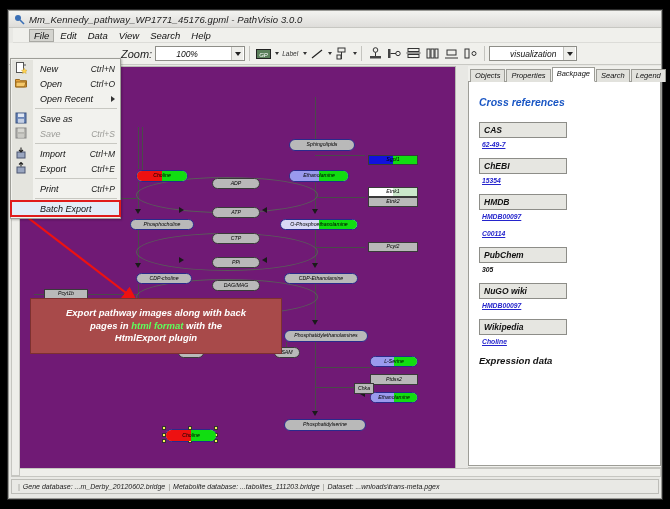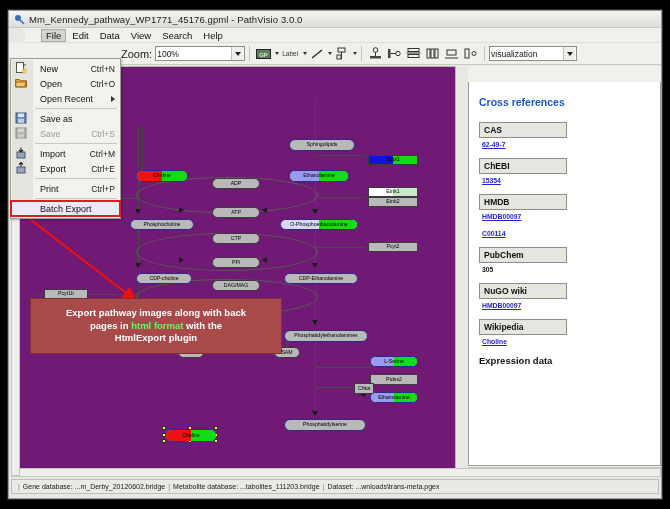--- a/index.html
+++ b/index.html
@@ -7,20 +7,21 @@
     margin: 0; padding: 0;
     width: 670px; height: 509px;
     background: #000;
     font-family: "Liberation Sans", sans-serif;
     overflow: hidden;
   }
   #root {
     position: relative;
     width: 670px; height: 509px;
     background: #000000;
+    font-style: italic;
   }
   
   .window {
     position: absolute;
     left: 8px; top: 10px;
     width: 654px; height: 489px;
     background: #e8e8e4;
     border: 1px solid #9a9a96;
     box-shadow: 0 0 0 1px #2b2b2b;
   }
@@ -35,21 +36,21 @@
     width: 11px; height: 11px; margin-right: 4px;
     display: inline-block; position: relative; flex: none;
   }
   .tb-icon svg { display:block; }
   .title-text {
     font-size: 9.5px; color: #1b1b1b; white-space: nowrap;
     letter-spacing: 0.1px;
   }
   
   .menubar {
-    position: absolute; left: 16px; top: 17px; right: 0; height: 15px;
+    position: absolute; left: 4px; top: 17px; right: 0; height: 15px;
     background: #f0f0ec;
     display: flex; align-items: center;
     padding-left: 16px;
     border-bottom: 1px solid #dcdcd8;
   }
   .menubar .mi {
     font-size: 9.5px; color: #111;
     padding: 1px 5px; margin-right: 1px;
     white-space: nowrap; cursor: default;
   }
@@ -65,21 +66,21 @@
     border-bottom: 1px solid #c9c9c4;
     display: flex; align-items: center;
     padding-left: 6px;
   }
   .tbl-zoomlabel { font-size: 11px; color: #222; margin-right: 3px; }
   .combo {
     height: 15px; background: #fff;
     border: 1px solid #8e8e88;
     display: flex; align-items: center; justify-content: space-between;
     font-size: 8.5px; color: #111;
-    padding: 0 1px 0 1px;
+    padding: 0 1px 0 20px;
   }
   .combo .cv { white-space: nowrap; overflow: hidden; }
   .combo .arrow {
     width: 12px; height: 13px; background: #eeeeea;
     border-left: 1px solid #c0c0bb;
     display: flex; align-items: center; justify-content: center;
   }
   .caret { width: 0; height: 0; border-left: 3px solid transparent;
            border-right: 3px solid transparent; border-top: 4px solid #222; }
   .tsep { width: 1px; height: 15px; background: #c4c4bf; margin: 0 4px; }
@@ -569,20 +570,27 @@
               <span>pages in </span><span class="hl">html format</span><span> with the</span>
             </div>
             <div>HtmlExport plugin</div>
           </div>
         </div>
       </div>
     </div>
     <div class="vscroll-left"></div>
 
     <div class="rightpanel">
+      <div class="tabstrip" id="tabstrip">
+          <div class="tab">Objects</div>
+          <div class="tab">Properties</div>
+          <div class="tab sel">Backpage</div>
+          <div class="tab">Search</div>
+          <div class="tab">Legend</div>
+        </div>
       <div class="tabcontent">
         <div class="xref-title">Cross references</div>
         <div id="xrefs">
             <div class="xref-hdr">CAS</div>
             <div class="xref-val">62-49-7</div>
             <div class="xref-hdr">ChEBI</div>
             <div class="xref-val">15354</div>
             <div class="xref-hdr">HMDB</div>
             <div class="xref-val">HMDB00097</div>
             <div class="xref-val">C00114</div>

